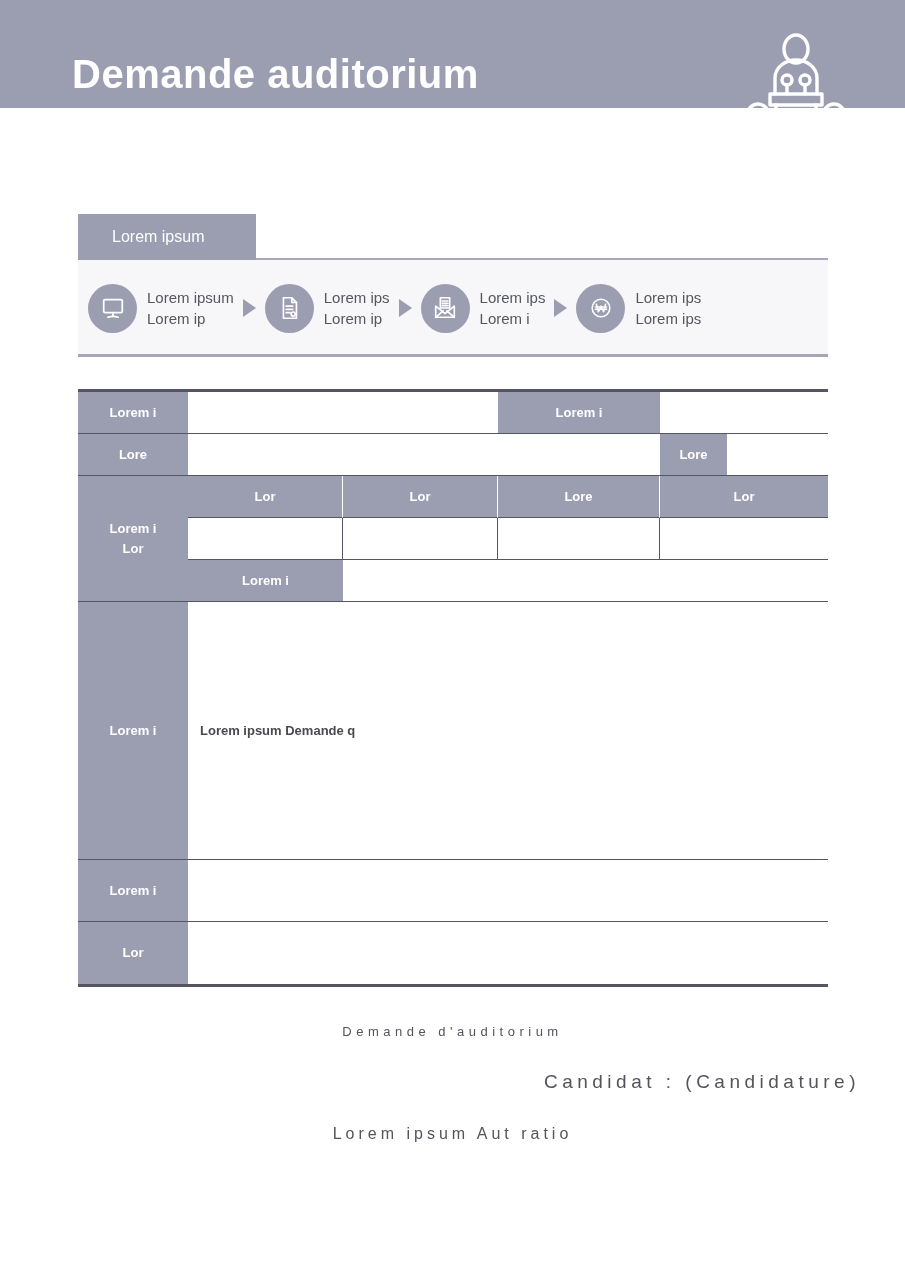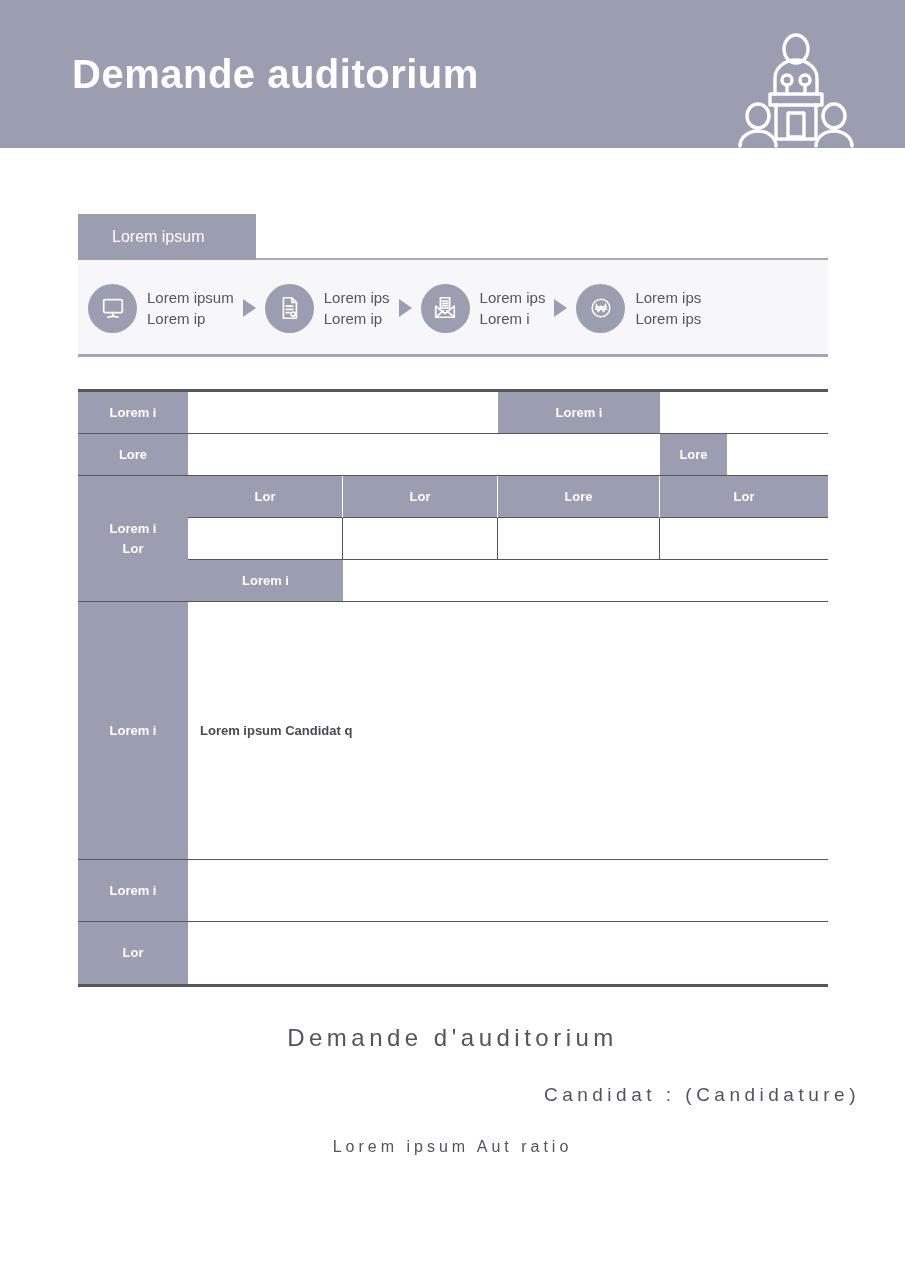--- a/index.html
+++ b/index.html
@@ -14,21 +14,21 @@
     color: #4a4a52;
     position: relative;
     overflow: hidden;
   }
 
   
   .banner {
     position: absolute;
     left: 0; top: 0;
     width: 905px;
-    height: 148px;
+    height: 108px;
     background: #9b9db1;
   }
   .banner-title {
     position: absolute;
     left: 72px;
     top: 74px;
     transform: translateY(-50%);
     font-size: 40px;
     font-weight: bold;
     color: #ffffff;
@@ -178,21 +178,21 @@
   }
 
   
   .footer {
     position: absolute;
     left: 0;
     top: 1024px;
     width: 905px;
   }
   .foot-line {
-    font-size: 24px;
+    font-size: 13px;
     color: #53545c;
     letter-spacing: 4.5px;
     text-align: center;
     margin-bottom: 30px;
   }
   .foot-line.small {
     font-size: 16px;
     letter-spacing: 4px;
   }
   .foot-line.right {
@@ -358,21 +358,21 @@
       <div class="trow" style="width:640px;height:42px;">
         <div class="cell hcell bl" style="width:155px;">Lorem i</div>
         <div class="cell vcell bl" style="width:485px;"></div>
       </div>
 
     </div>
   </div>
 
   <div class="trow" style="height:258px;">
     <div class="cell hcell bl" style="width:110px;">Lorem i</div>
-    <div class="cell vcell bl body-cell" style="width:640px;">Lorem ipsum Candidat q</div>
+    <div class="cell vcell bl body-cell" style="width:640px;">Lorem ipsum Demande q</div>
   </div>
 
   <div class="trow" style="height:62px;">
     <div class="cell hcell bl" style="width:110px;">Lorem i</div>
     <div class="cell vcell bl" style="width:640px;"></div>
   </div>
 
   <div class="trow" style="height:62px;">
     <div class="cell hcell" style="width:110px;">Lor</div>
     <div class="cell vcell" style="width:640px;"></div>

